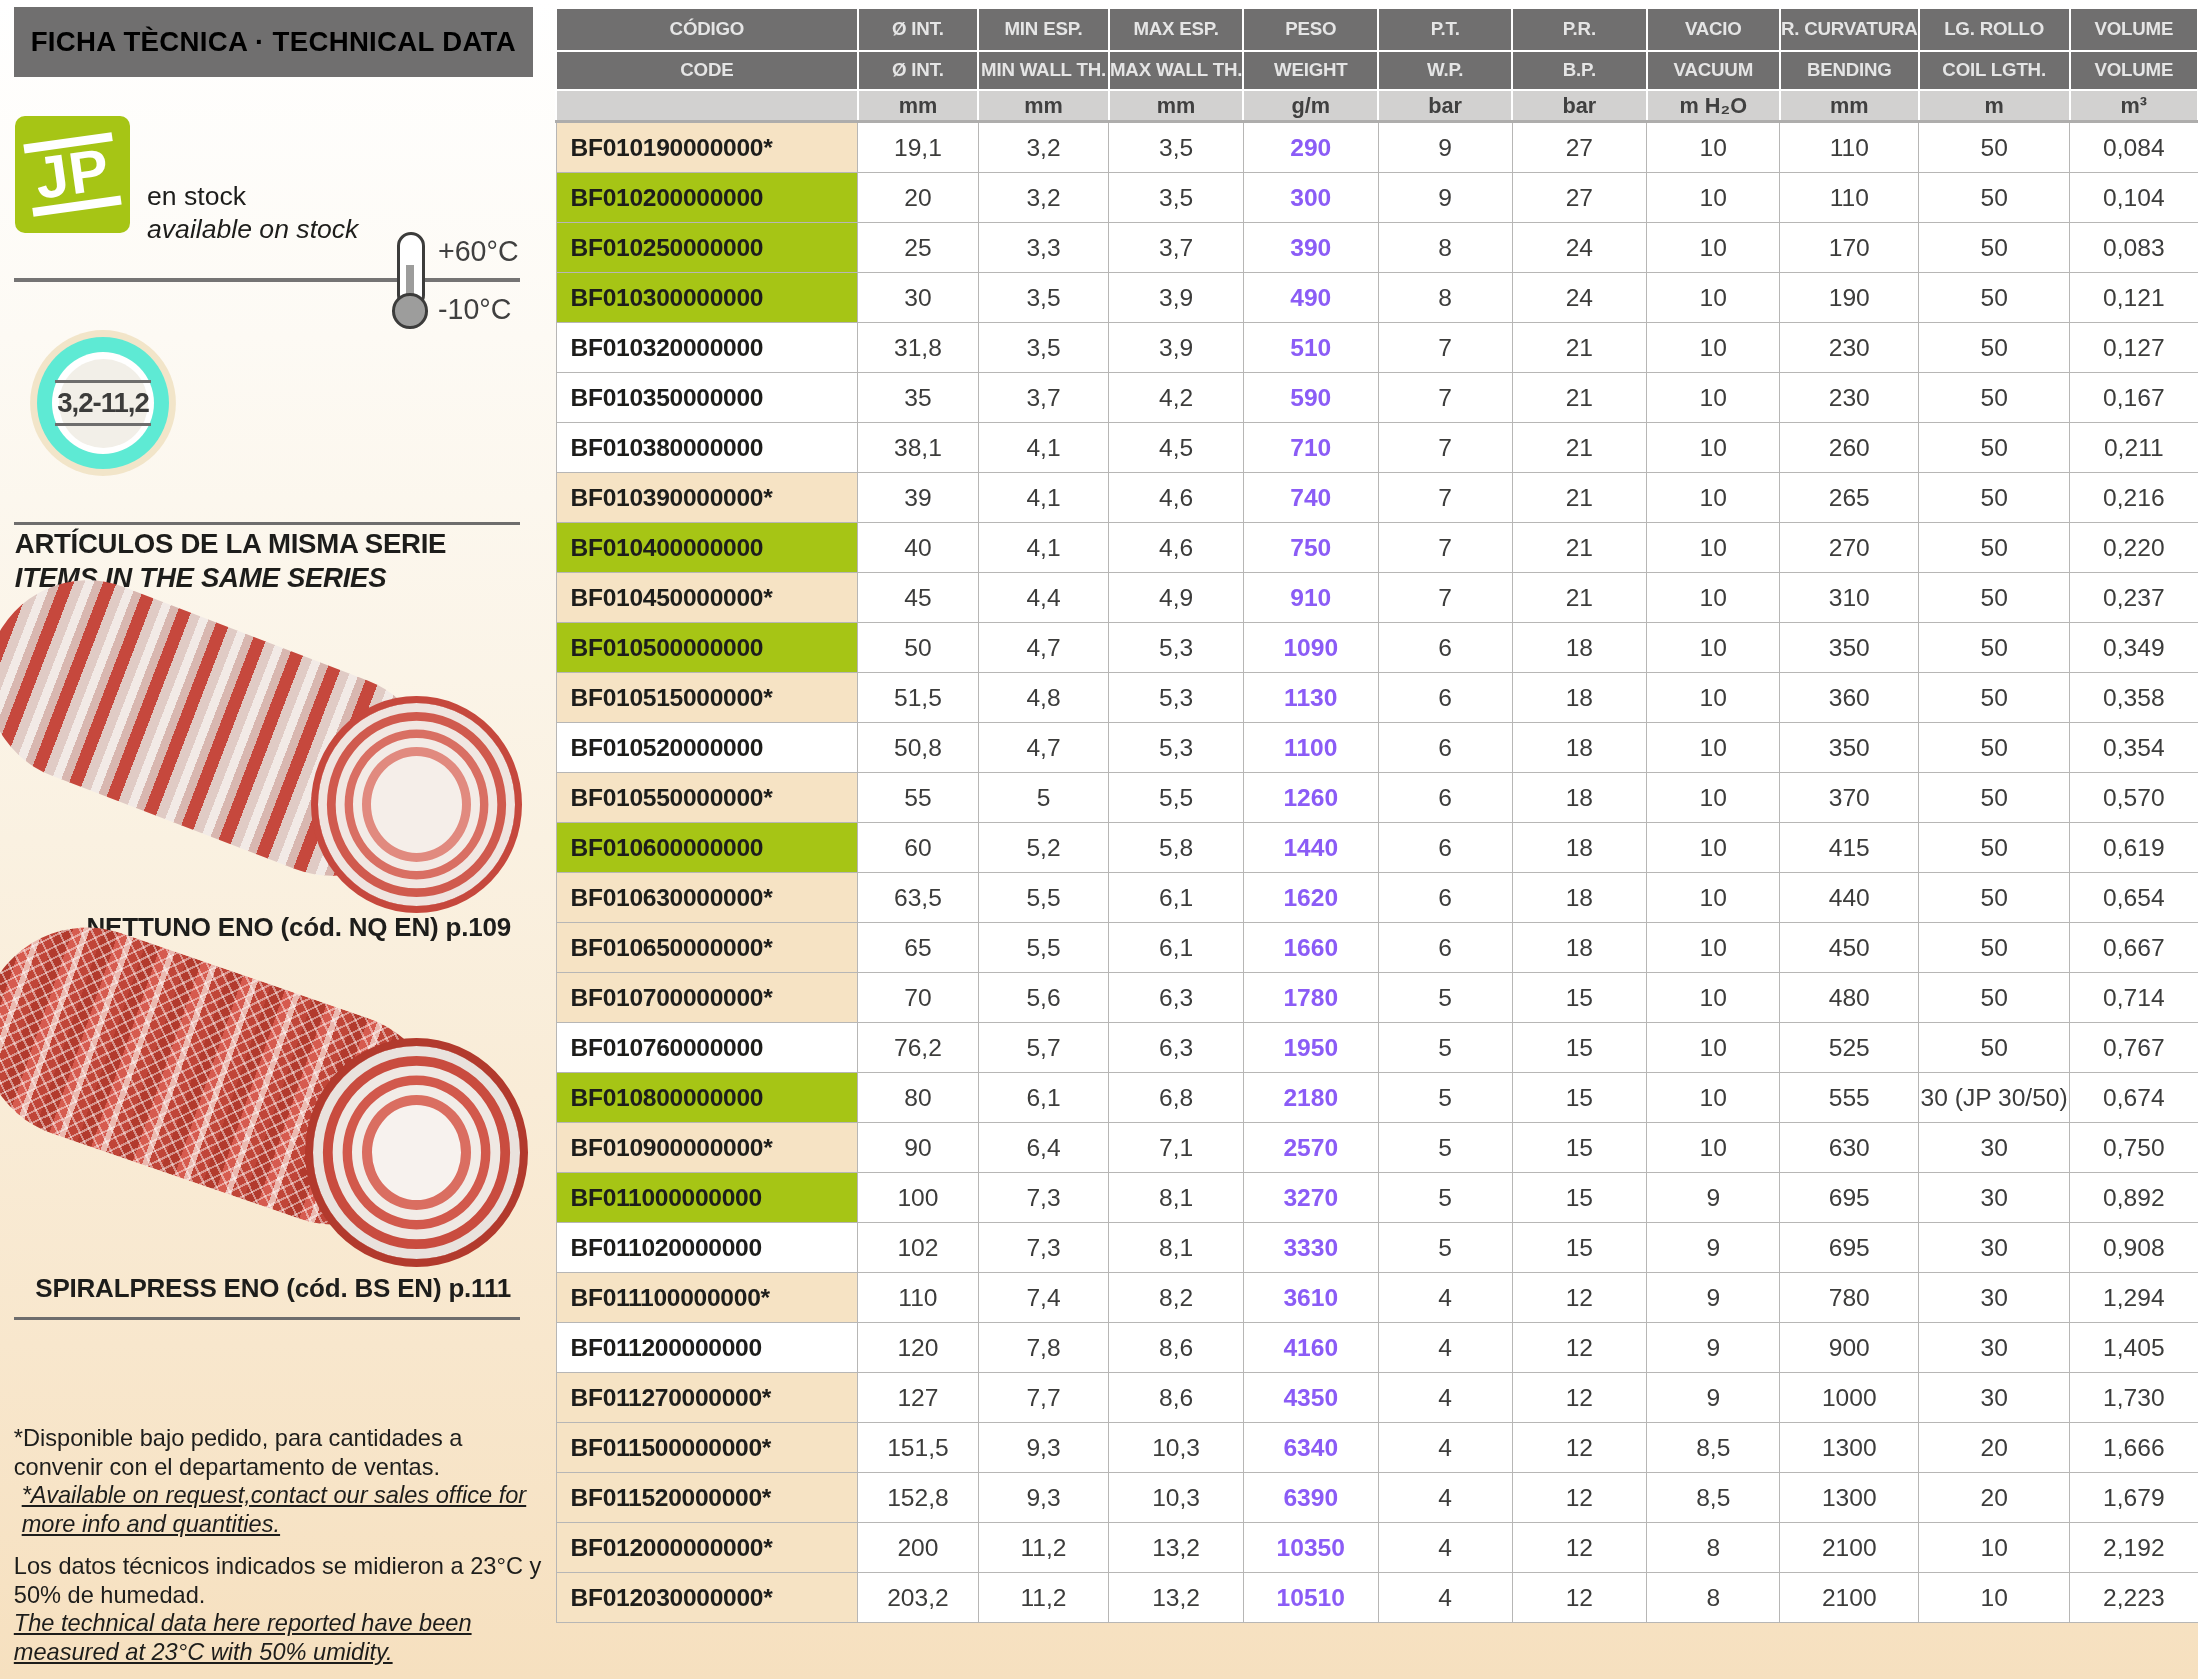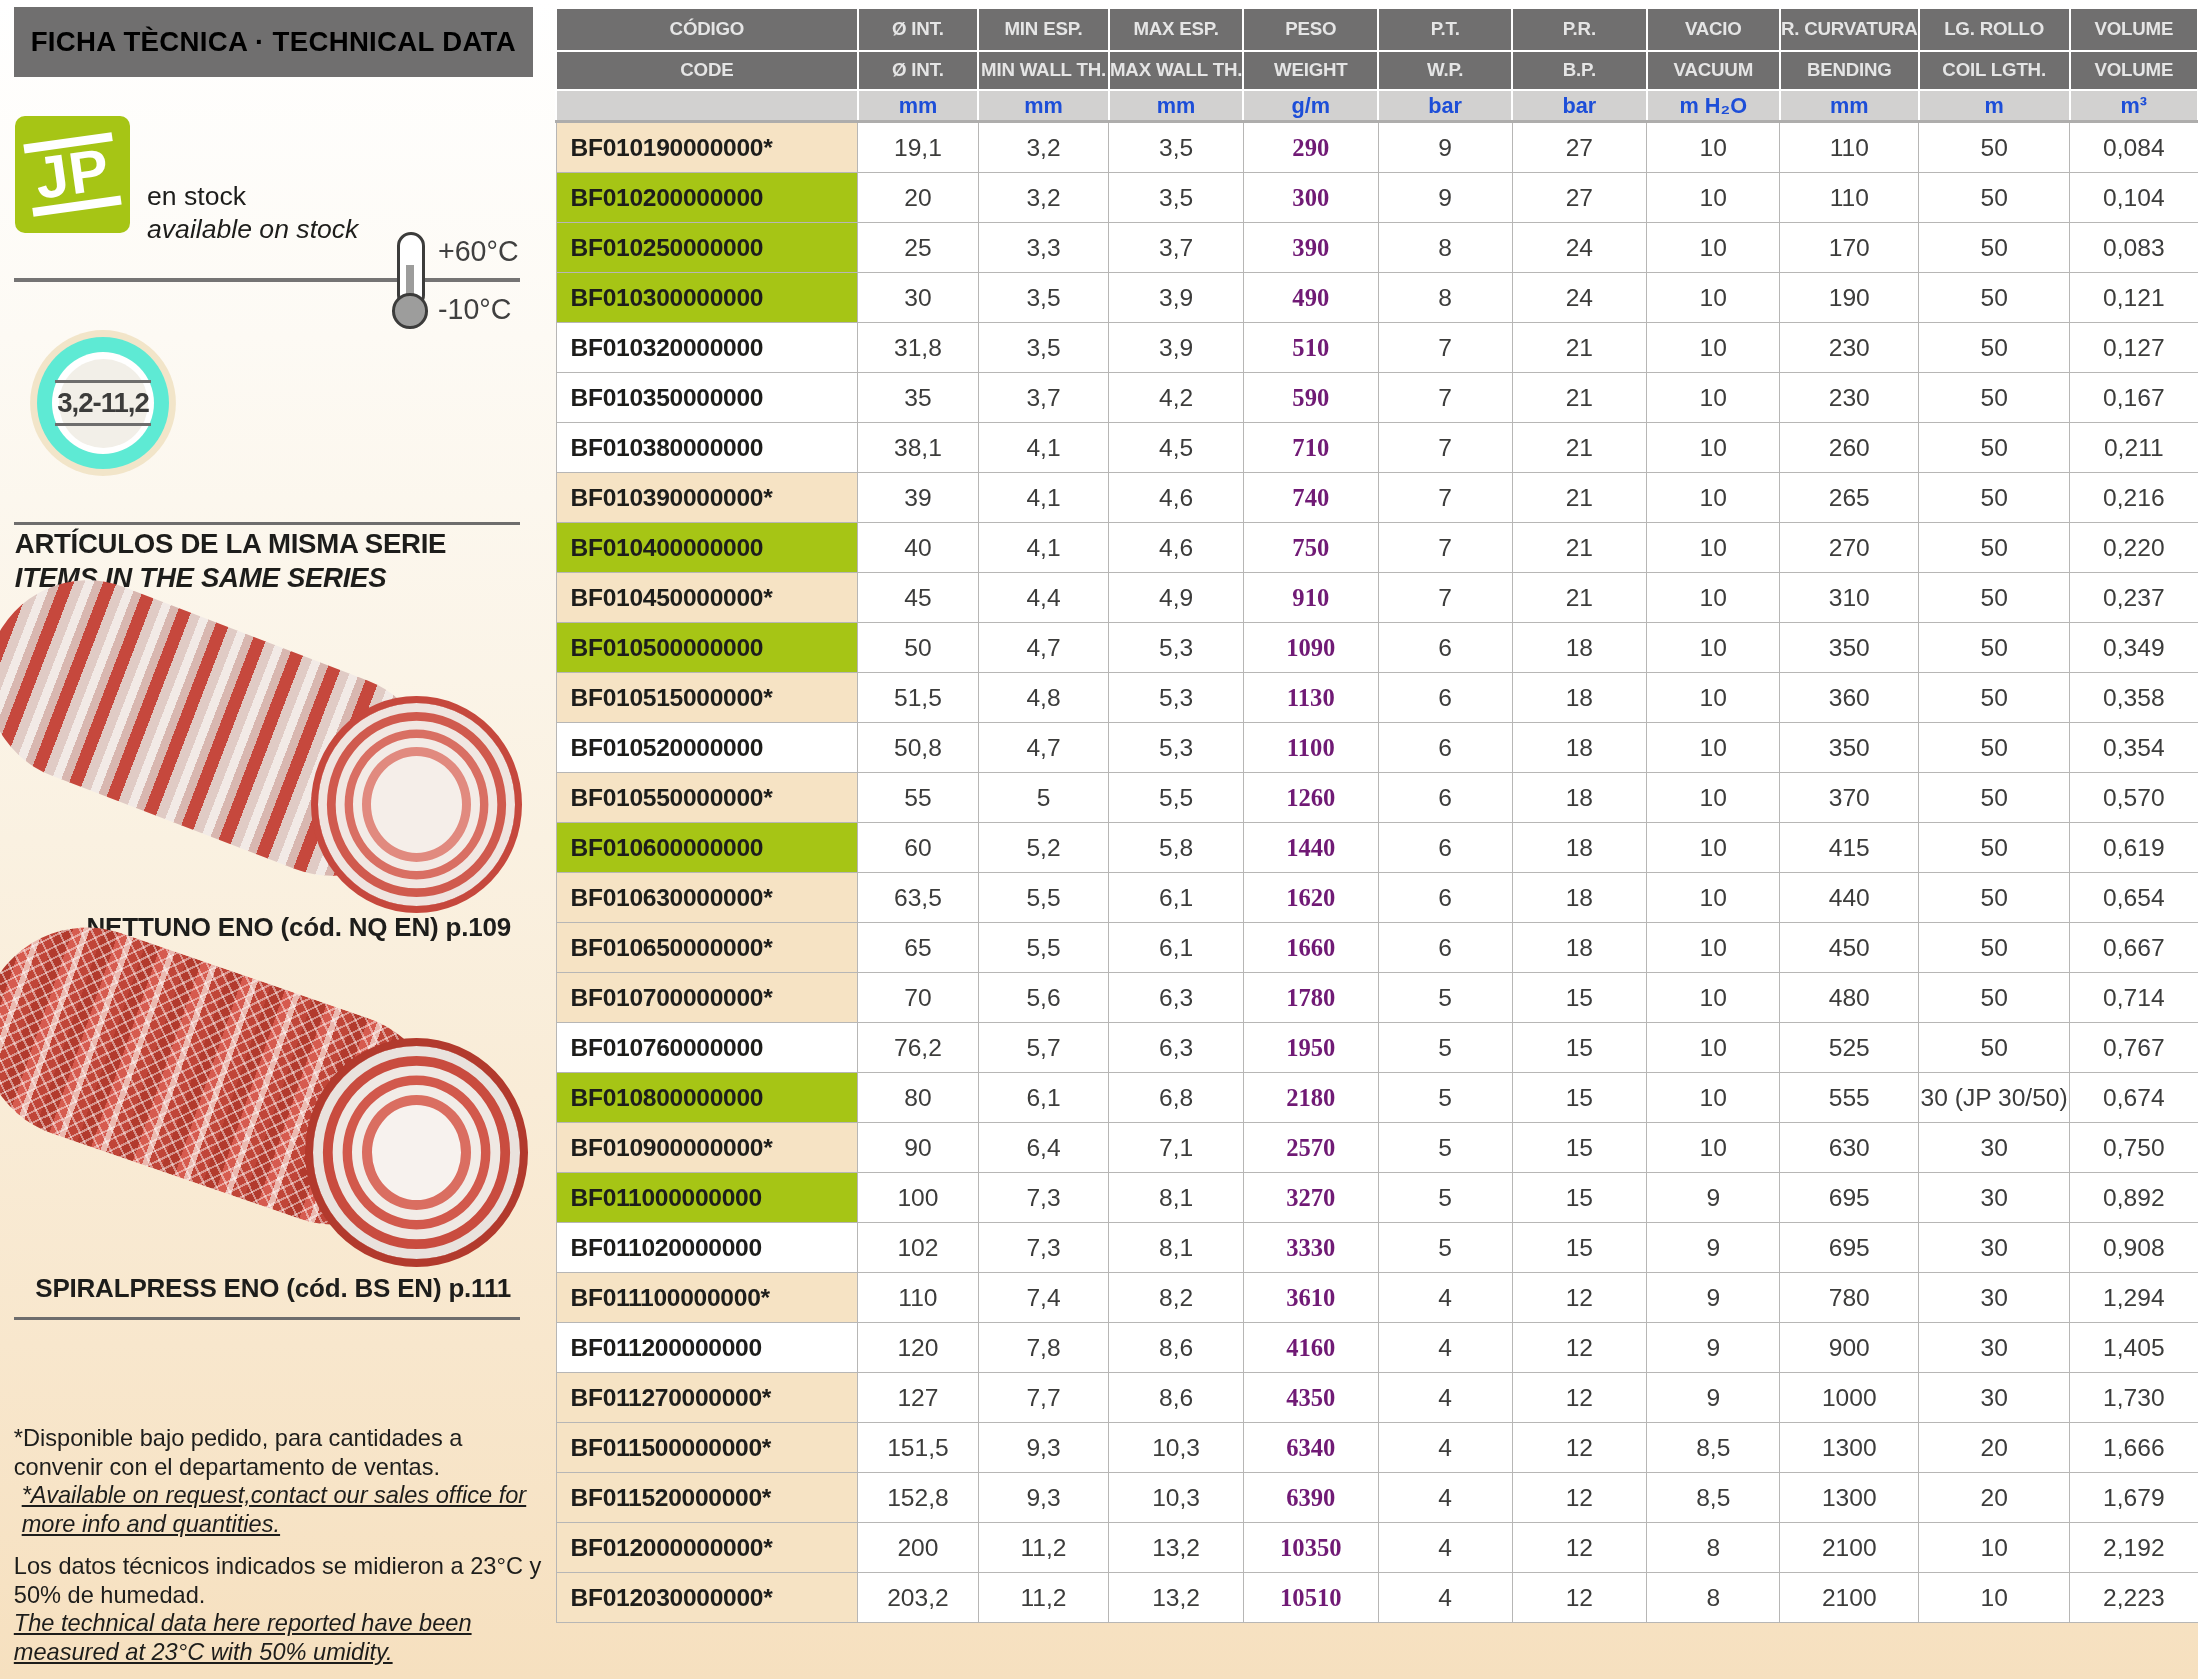--- a/index.html
+++ b/index.html
@@ -68,29 +68,29 @@
   .footnotes p { margin:0; }
   .fn-en { font-style:italic; padding-left:7.9px;text-decoration:underline; }
   .fn-gap { margin-top:13.8px !important; }
   
   .table-wrap { position:absolute; left:555px; top:6.9px; }
   table { border-collapse:collapse; table-layout:fixed; }
   tr.h th { background:#706f6f; color:#e5e5e5; font-size:18.7px; font-weight:700; border:2px solid #fff;
     height:37px; text-align:center; letter-spacing:-0.2px; padding:0; white-space:nowrap; }
   tr.h1 th { height:41px; }
   th.code-h { text-align:left; padding-left:11.8px; }
-  tr.u td { background:#d2d1d0; color:#1d4ed8; font-weight:700; font-size:21.7px; text-align:center;
+  tr.u td { background:#d2d1d0; color:#404040; font-weight:700; font-size:21.7px; text-align:center;
     border:2px solid #fff; border-bottom:3px solid #aeadac; height:29.6px; padding:0; }
   tbody td { background:#fff; border:1px solid #b7b6b5; height:49px; text-align:center; font-size:24.6px;
     color:#3c3c3b; padding:0; white-space:nowrap; }
   td.code { text-align:left; padding-left:14px; font-weight:700; color:#1d1d1b; letter-spacing:-0.3px; }
   td.code.green { background:#a6c515; }
   td.code.beige { background:#f6e3c4; }
   td.code.white { background:#ffffff; }
-  td.peso { font-weight:700; color:#701a75;font-family:Liberation Serif, serif; }
+  td.peso { font-weight:700; color:#8b5cf6; }
 </style>
 </head>
 <body>
 
 <div class="title-bar">
   <span>FICHA TÈCNICA · TECHNICAL DATA</span>
 </div>
 
 <div class="jp-logo">
   <div class="jp-inner">

